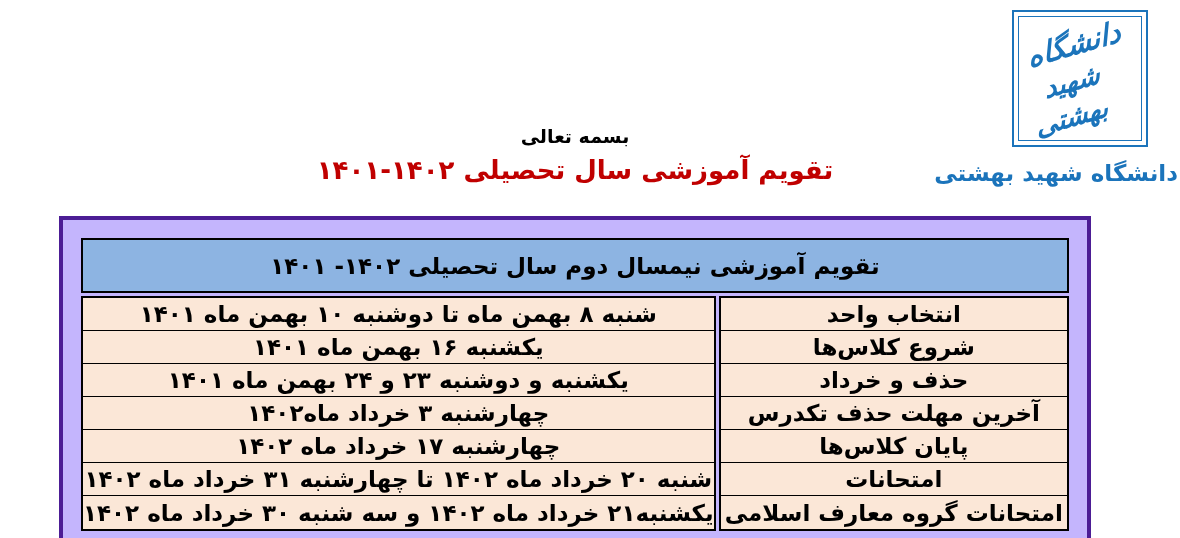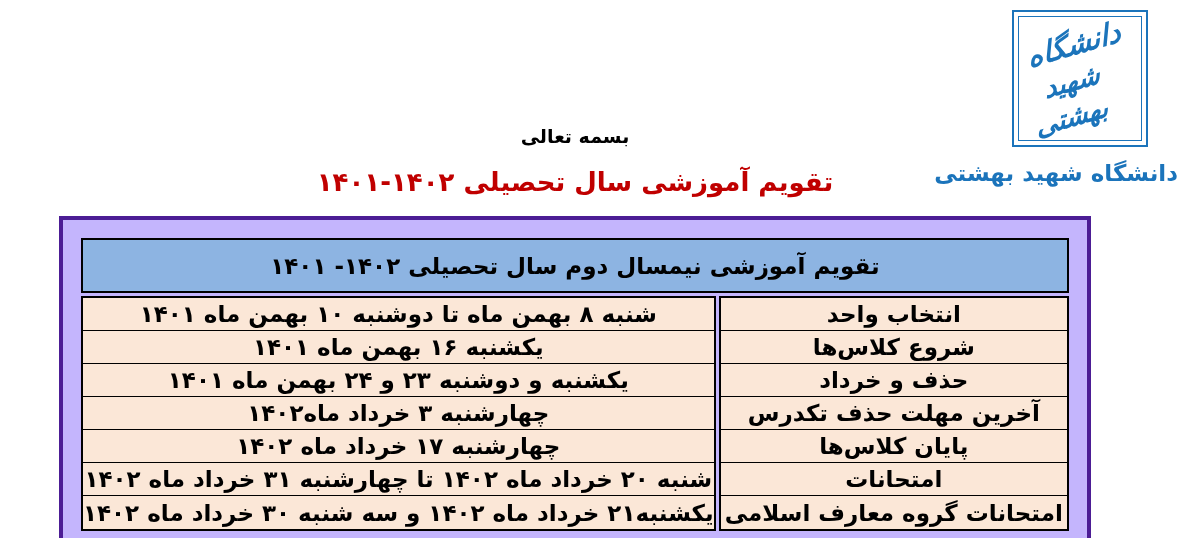--- a/index.html
+++ b/index.html
@@ -18,21 +18,21 @@
   }
   .logo-inner svg { width:100%; height:100%; }
   .uni-name {
     position:absolute; left:950px; top:160px; width:228px;
     text-align:center; color:var(--brand); font-weight:bold; font-size:23px;
     white-space:nowrap;
   }
 
   
   .titles { position:absolute; left:59px; top:125px; width:1032px; text-align:center; }
-  .bismillah { font-size:19px; font-weight:bold; color:#000; margin-bottom:20px; }
+  .bismillah { font-size:19px; font-weight:bold; color:#000; margin-bottom:8px; }
   .main-title { font-size:26px; font-weight:bold; color:var(--title-red); }
 
   
   .table-wrap {
     position:absolute; left:59px; top:216px; width:1032px;
     border:4px solid #4c1d95; background:#c4b5fd; padding:18px;
   }
   .header-bar {
     border:2px solid #000; background:var(--header-bg); height:55px;
     display:flex; align-items:center; justify-content:center;

